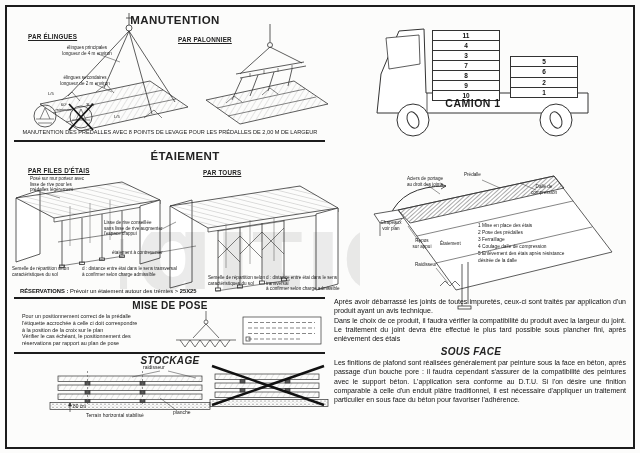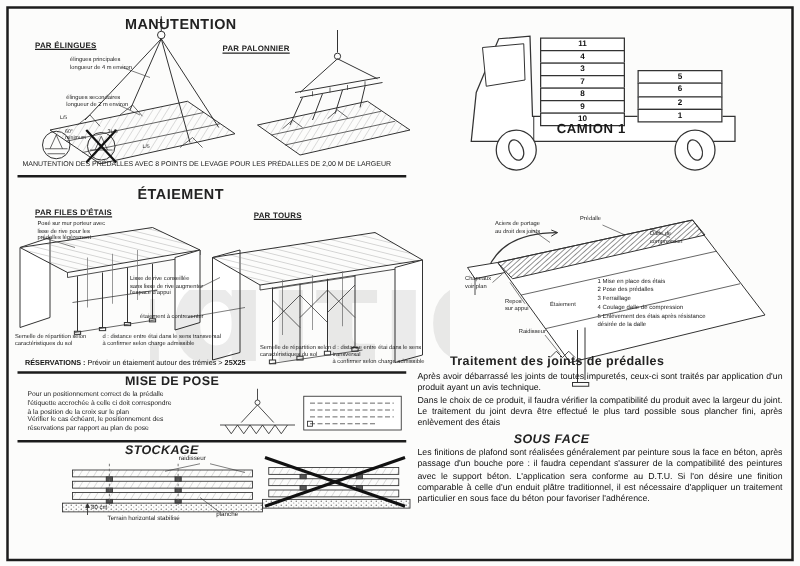--- a/index.html
+++ b/index.html
@@ -1,21 +1,21 @@
 <!DOCTYPE html>
 <html><head>
 <meta charset="utf-8">
 <style>
   html,body{margin:0;padding:0;background:#ffffff;}
   .page{position:relative;width:640px;height:453px;background:#fcfcfb;overflow:hidden;
         font-family:"Liberation Sans",sans-serif;color:#1a1a1a;}
   .frame{position:absolute;left:5px;top:5px;width:626px;height:440px;border:2px solid #1c1c1c;}
   .art{position:absolute;left:0;top:0;z-index:2;}
   .lbl{position:absolute;z-index:3;font-size:5.5px;line-height:1.25;color:#222;white-space:pre-line;}
-  .c{}
+  .c{text-align:center;}
   .tiny{font-size:4.6px;line-height:1.2;}
   .xtiny{font-size:4.2px;line-height:1.15;}
   .h1{font-size:11.5px;font-weight:bold;letter-spacing:.4px;}
   .h2{font-size:10px;font-weight:bold;letter-spacing:.3px;}
   .sub{font-size:6.3px;font-weight:bold;text-decoration:underline;letter-spacing:.2px;}
   .para{font-size:7px;line-height:1.33;text-align:justify;color:#111;}
   .rule{position:absolute;height:2px;background:#1c1c1c;z-index:3;}
   .stack{position:absolute;z-index:3;}
   .plank{height:9px;border:1px solid #333;background:#fff;display:flex;align-items:center;
          justify-content:center;font-size:6.5px;font-weight:bold;color:#111;}
@@ -316,19 +316,18 @@
 Vérifier le cas échéant, le positionnement des
 réservations par rapport au plan de pose</div>
   <div class="rule" style="left:14px;top:352px;width:311px;"></div>
 
   <div class="lbl h2 c" style="left:100px;top:355px;width:140px;font-style:italic;">STOCKAGE</div>
   <div class="lbl" style="left:143px;top:364px;font-size:5px;">raidisseur</div>
   <div class="lbl" style="left:73px;top:404px;font-size:4.8px;">80 cm</div>
   <div class="lbl" style="left:86px;top:412px;font-size:5px;">Terrain horizontal stabilisé</div>
   <div class="lbl" style="left:173px;top:409px;font-size:5px;">planche</div>
 
-  <div class="lbl h2 c" style="left:360px;top:284px;width:240px;">Traitement des joints de prédalles</div>
   <div class="lbl para" style="left:334px;top:297px;width:292px;">Après avoir débarrassé les joints de toutes impuretés, ceux-ci sont traités par application d'un produit ayant un avis technique.
 Dans le choix de ce produit, il faudra vérifier la compatibilité du produit avec la largeur du joint. Le traitement du joint devra être effectué le plus tard possible sous plancher fini, après enlèvement des étais</div>
 
   <div class="lbl h2 c" style="left:411px;top:346px;width:120px;font-style:italic;">SOUS FACE</div>
   <div class="lbl para" style="left:334px;top:358px;width:292px;">Les finitions de plafond sont réalisées généralement par peinture sous la face en béton, après passage d'un bouche pore : il faudra cependant s'assurer de la compatibilité des peintures avec le support béton. L'application sera conforme au D.T.U. Si l'on désire une finition comparable à celle d'un enduit plâtre traditionnel, il est nécessaire d'appliquer un traitement particulier en sous face du béton pour favoriser l'adhérence.</div>
 </div>
 
 </body></html>

